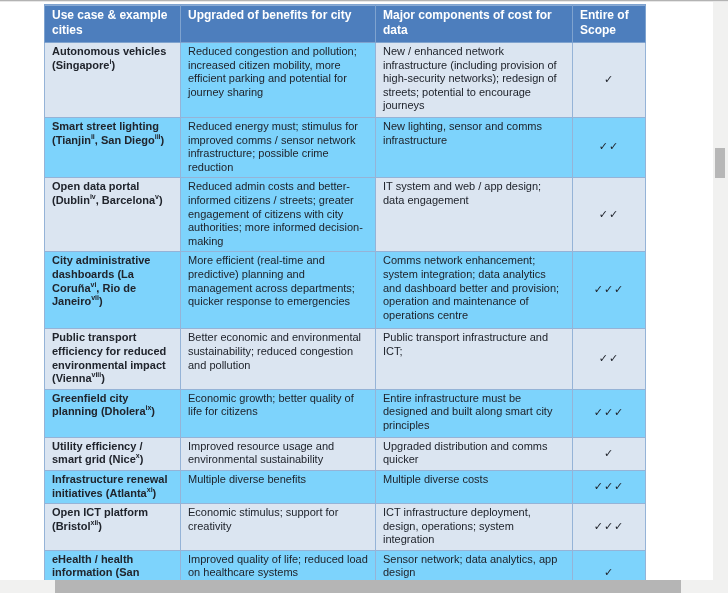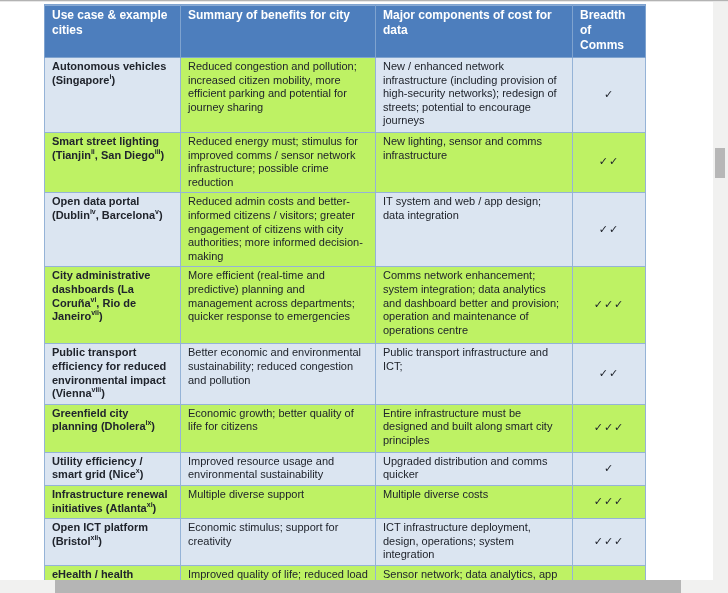--- a/index.html
+++ b/index.html
@@ -17,21 +17,21 @@
   .top-edge{position:absolute;top:0;left:0;width:728px;height:2px;background:#b3b3b3;border-bottom:1px solid #e7e7e7;}
   .table-wrap{position:absolute;left:44px;top:4px;width:601px;}
   table{border-collapse:collapse;table-layout:fixed;width:601px;}
   col.c1{width:136px;} col.c2{width:195px;} col.c3{width:197px;} col.c4{width:73px;}
   th,td{border:1px solid var(--border);vertical-align:top;}
   th{
     background:var(--header-bg);color:#ffffff;font-weight:bold;
     font-size:12px;line-height:15px;text-align:left;padding:3px 7px 4px 7px;
     border-color:#7fa3cf;box-shadow:inset 0 1px 0 rgba(255,255,255,0.35);
   }
-  td{font-size:11px;line-height:13.6px;padding:2px 7px 3px 7px;background:#bef264;}
+  td{font-size:11px;line-height:13.6px;padding:2px 7px 3px 7px;background:#7dd3fc;}
   td.tint{background:var(--row-tint);}
   td.usecase{font-weight:bold;}
   td.breadth{text-align:center;vertical-align:middle;letter-spacing:1px;font-size:11px;}
   sup{font-size:7px;vertical-align:super;line-height:0;}
   .vscroll-track{position:absolute;right:0;top:2px;width:15px;height:591px;background:var(--track);}
   .vscroll-thumb{position:absolute;right:3px;top:148px;width:10px;height:30px;background:#b7b7b7;}
   .hscroll-track{position:absolute;left:0;top:580px;width:728px;height:13px;background:var(--track);}
   .hscroll-thumb{position:absolute;left:55px;top:580px;width:626px;height:13px;background:var(--thumb);}
 </style>
 </head>
@@ -44,42 +44,42 @@
     <table>
       <colgroup>
         <col class="c1">
           <col class="c2">
           <col class="c3">
           <col class="c4">
       </colgroup>
       <thead>
         <tr>
           <th>Use case &amp; example cities</th>
-          <th>Summary of benefits for city</th>
+          <th>Upgraded of benefits for city</th>
           <th>Major components of cost for data</th>
-          <th>Breadth of Comms</th>
+          <th>Entire of Scope</th>
         </tr>
       </thead>
       <tbody id="table-body">
           <tr style="height: 75px;">
             <td class="usecase tint">Autonomous vehicles (Singapore<sup>i</sup>)</td>
             <td class="benefits">Reduced congestion and pollution; increased citizen mobility, more efficient parking and potential for journey sharing</td>
             <td class="costs tint">New / enhanced network infrastructure (including provision of high-security networks); redesign of streets; potential to encourage journeys</td>
             <td class="breadth tint">✓</td>
           </tr>
           <tr style="height: 57px;">
             <td class="usecase">Smart street lighting (Tianjin<sup>ii</sup>, San Diego<sup>iii</sup>)</td>
             <td class="benefits">Reduced energy must; stimulus for improved comms / sensor network infrastructure; possible crime reduction</td>
             <td class="costs">New lighting, sensor and comms infrastructure</td>
             <td class="breadth">✓✓</td>
           </tr>
           <tr style="height: 70px;">
             <td class="usecase tint">Open data portal (Dublin<sup>iv</sup>, Barcelona<sup>v</sup>)</td>
-            <td class="benefits">Reduced admin costs and better-informed citizens / visitors; greater engagement of citizens with city authorities; more informed decision-making</td>
-            <td class="costs tint">IT system and web / app design; data integration</td>
+            <td class="benefits">Reduced admin costs and better-informed citizens / streets; greater engagement of citizens with city authorities; more informed decision-making</td>
+            <td class="costs tint">IT system and web / app design; data engagement</td>
             <td class="breadth tint">✓✓</td>
           </tr>
           <tr style="height: 77px;">
             <td class="usecase">City administrative dashboards (La Coruña<sup>vi</sup>, Rio de Janeiro<sup>vii</sup>)</td>
             <td class="benefits">More efficient (real-time and predictive) planning and management across departments; quicker response to emergencies</td>
             <td class="costs">Comms network enhancement; system integration; data analytics and dashboard better and provision; operation and maintenance of operations centre</td>
             <td class="breadth">✓✓✓</td>
           </tr>
           <tr style="height: 60px;">
             <td class="usecase tint">Public transport efficiency for reduced environmental impact (Vienna<sup>viii</sup>)</td>
@@ -94,21 +94,21 @@
             <td class="breadth">✓✓✓</td>
           </tr>
           <tr style="height: 30px;">
             <td class="usecase tint">Utility efficiency / smart grid (Nice<sup>x</sup>)</td>
             <td class="benefits tint">Improved resource usage and environmental sustainability</td>
             <td class="costs tint">Upgraded distribution and comms quicker</td>
             <td class="breadth tint">✓</td>
           </tr>
           <tr style="height: 30px;">
             <td class="usecase">Infrastructure renewal initiatives (Atlanta<sup>xi</sup>)</td>
-            <td class="benefits">Multiple diverse support</td>
+            <td class="benefits">Multiple diverse benefits</td>
             <td class="costs">Multiple diverse costs</td>
             <td class="breadth">✓✓✓</td>
           </tr>
           <tr style="height: 46px;">
             <td class="usecase tint">Open ICT platform (Bristol<sup>xii</sup>)</td>
             <td class="benefits tint">Economic stimulus; support for creativity</td>
             <td class="costs tint">ICT infrastructure deployment, design, operations; system integration</td>
             <td class="breadth tint">✓✓✓</td>
           </tr>
           <tr style="height: 39px;">

